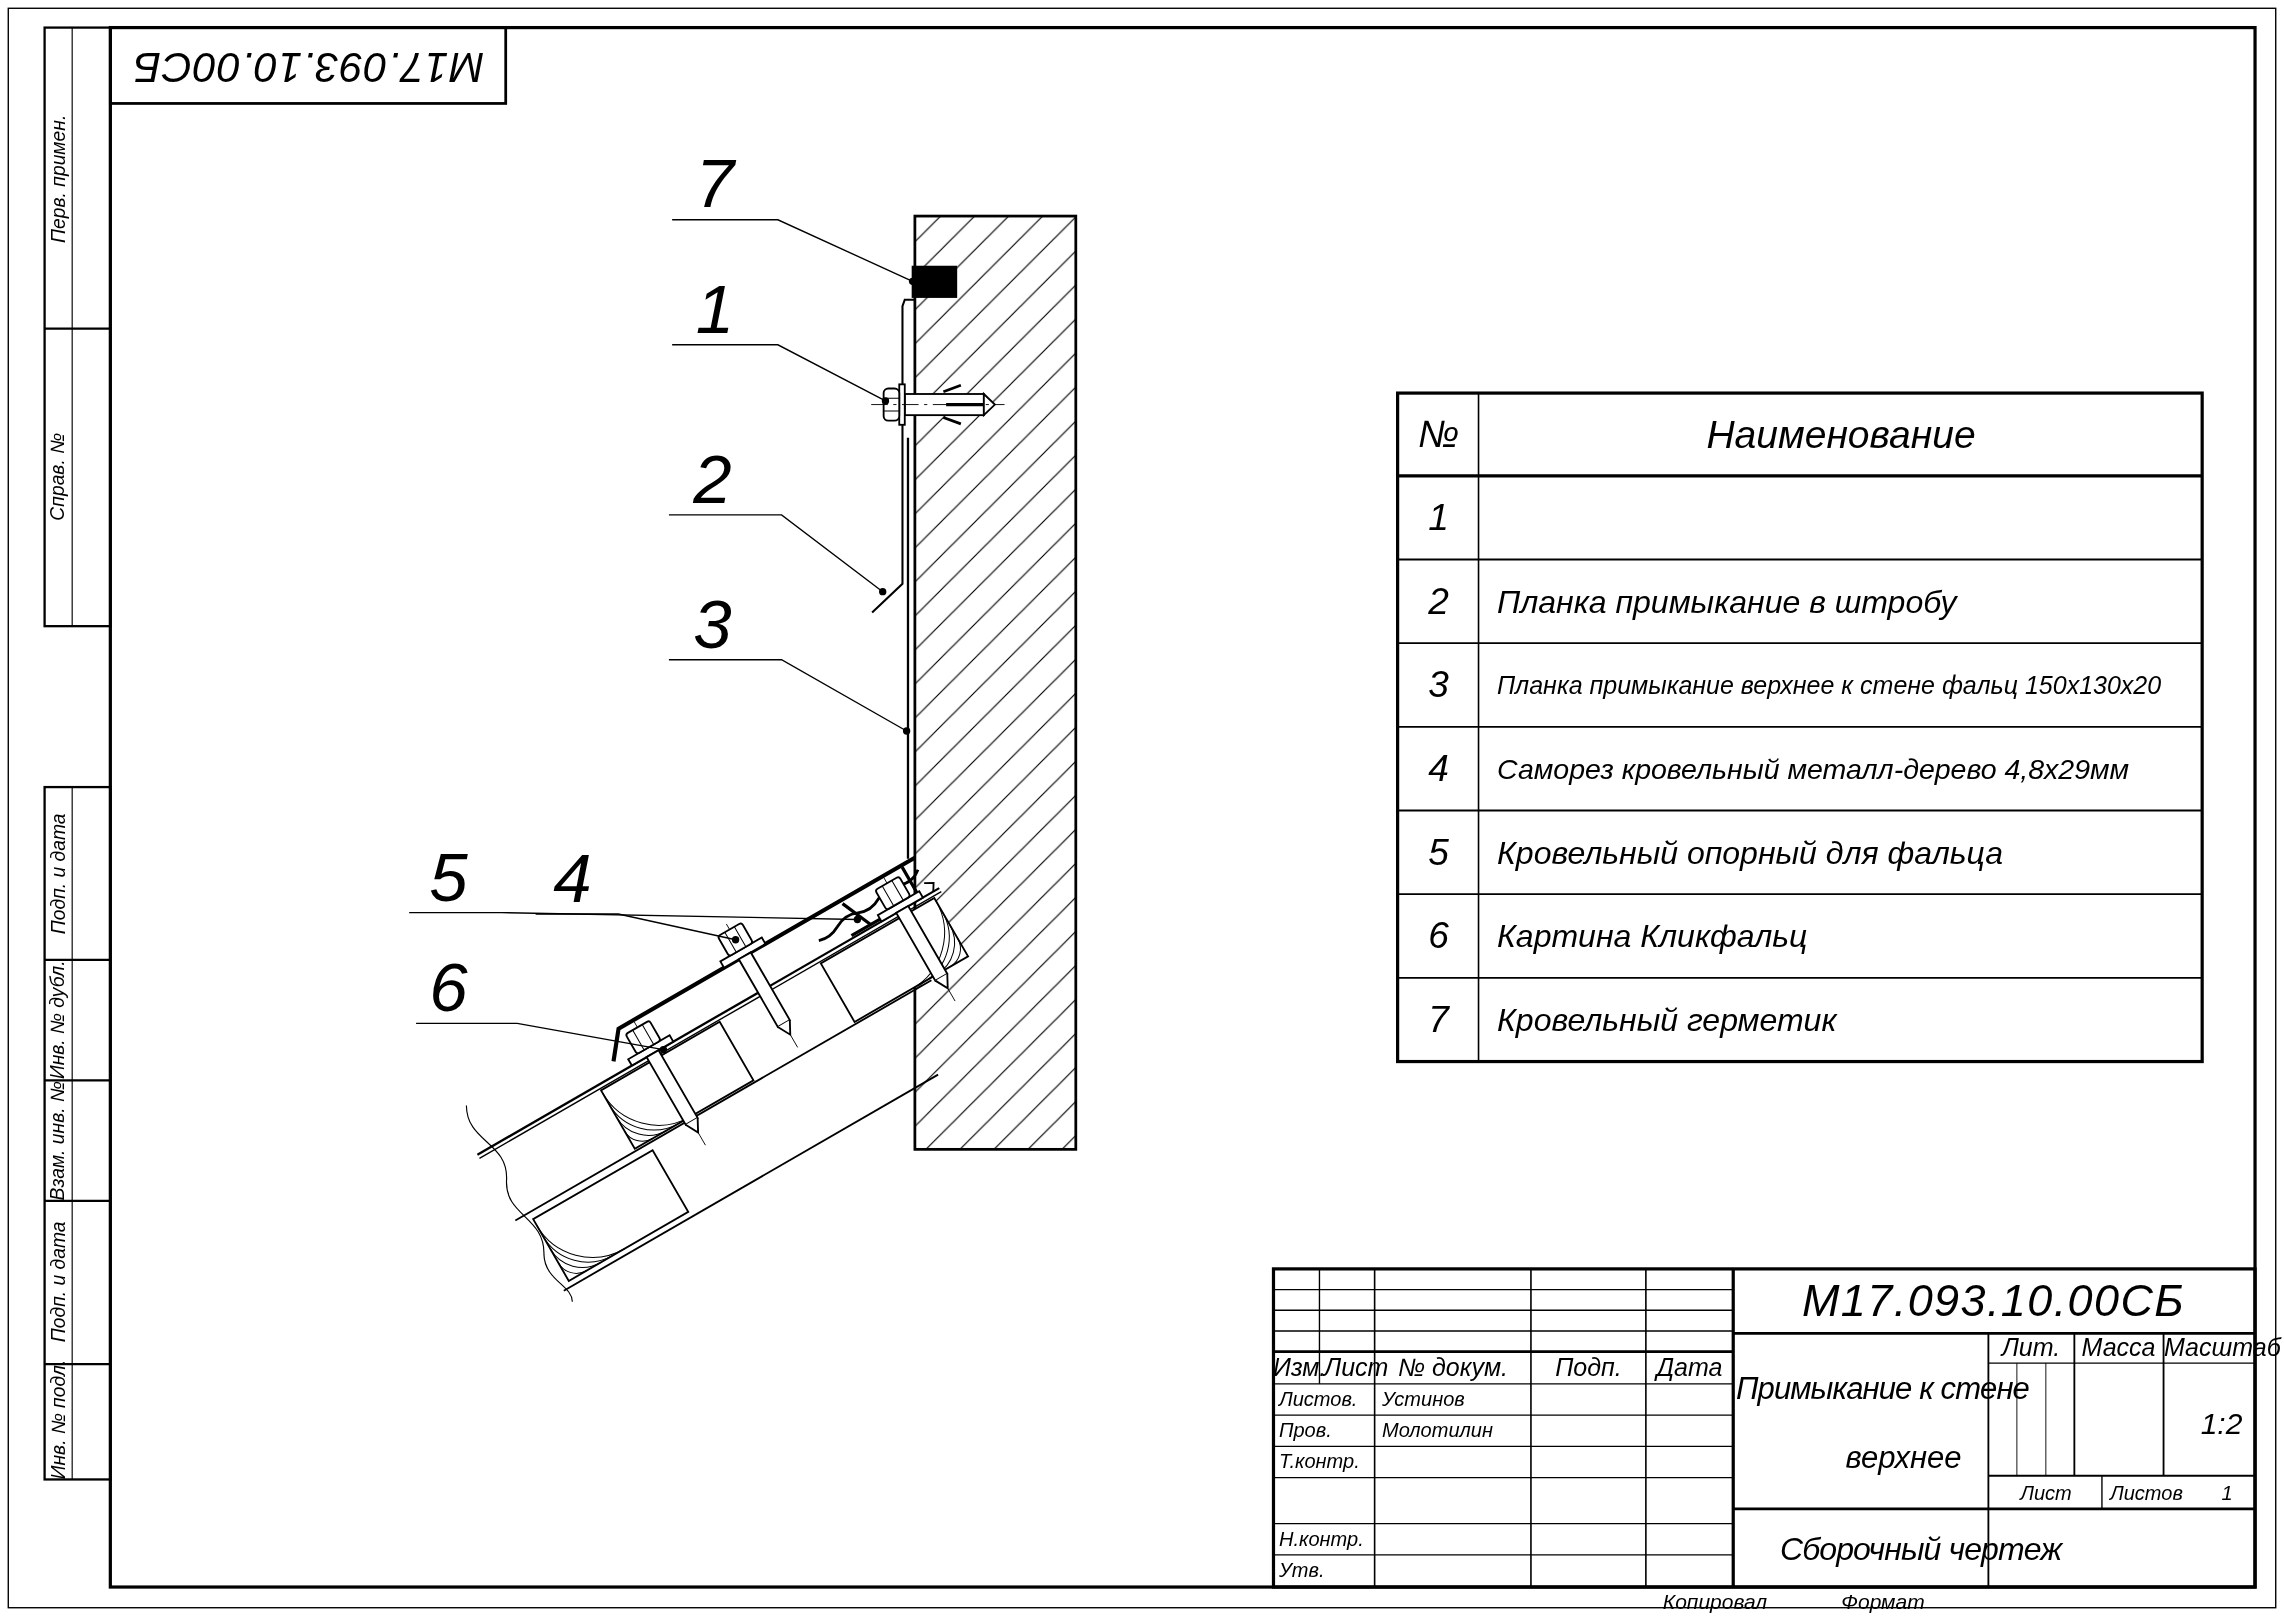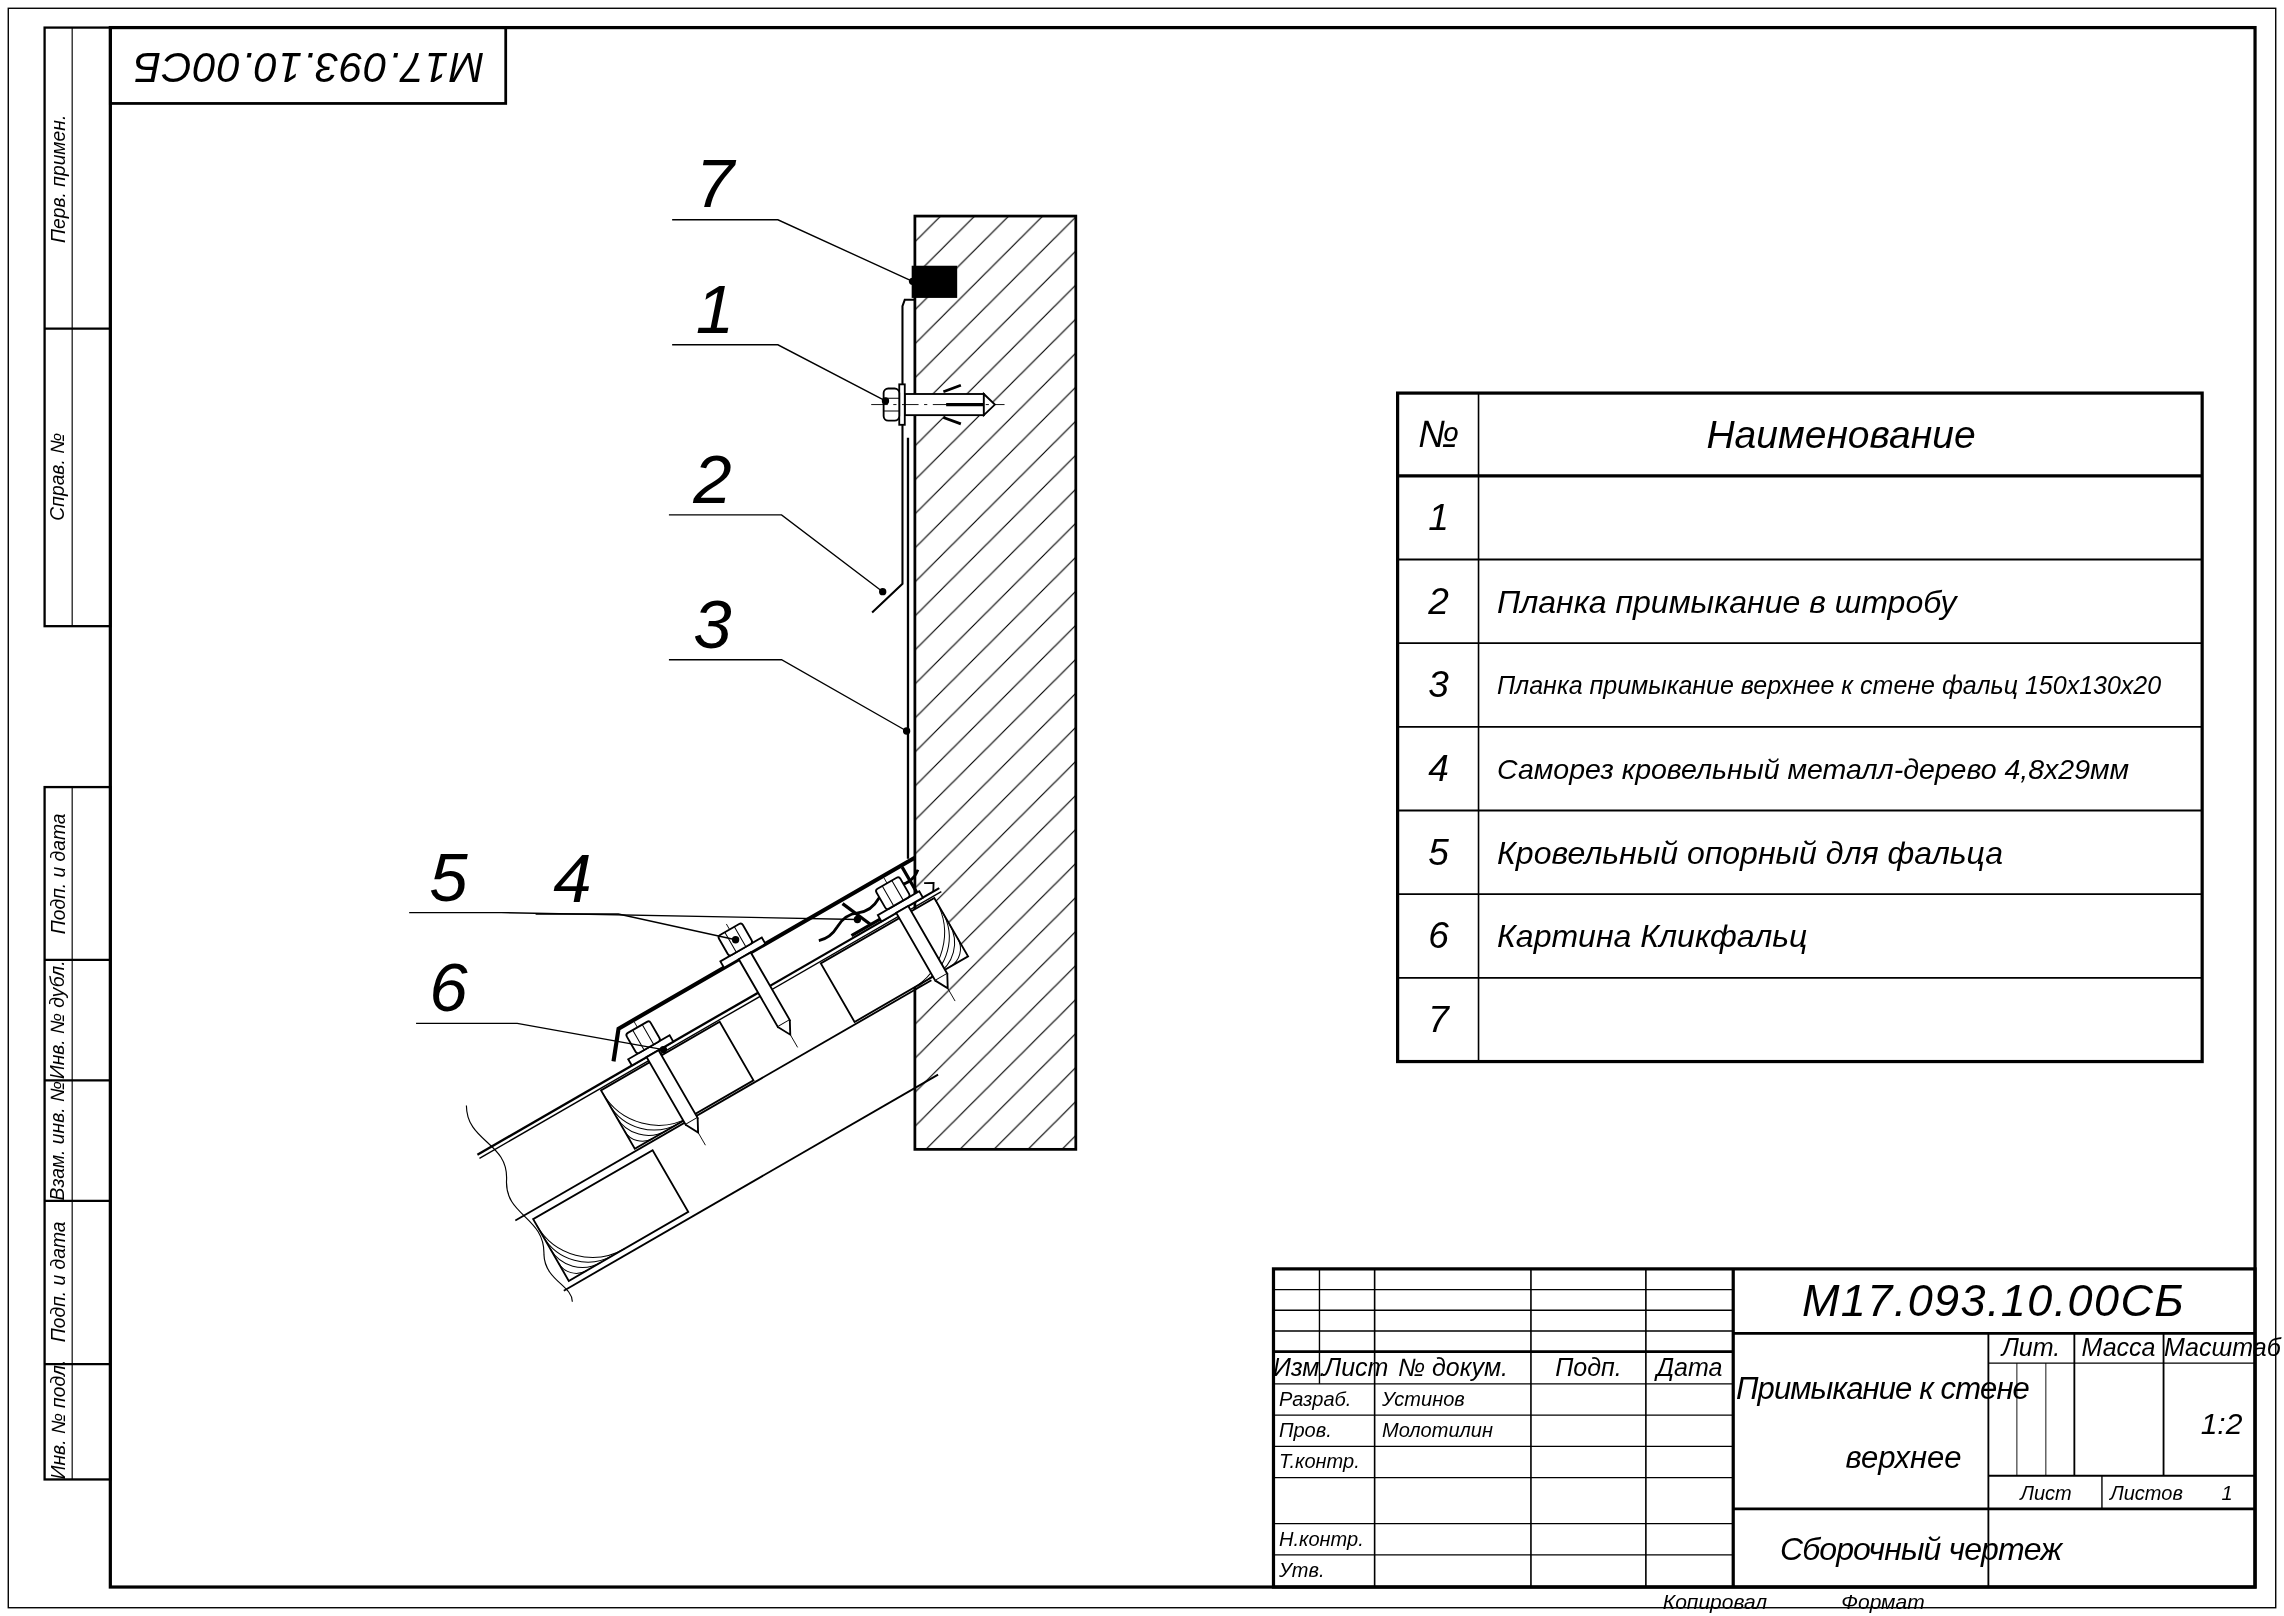--- a/index.html
+++ b/index.html
@@ -241,33 +241,34 @@
   <div class="t pt-name" style="top:560px;">Планка примыкание в штробу</div>
   <div class="t pt-num" style="top:643px;">3</div>
   <div class="t pt-name" style="top:643px;font-size:25px;">Планка примыкание верхнее к стене фальц 150х130х20</div>
   <div class="t pt-num" style="top:727px;">4</div>
   <div class="t pt-name" style="top:727px;font-size:28.5px;">Саморез кровельный металл-дерево 4,8х29мм</div>
   <div class="t pt-num" style="top:811px;">5</div>
   <div class="t pt-name" style="top:811px;">Кровельный опорный для фальца</div>
   <div class="t pt-num" style="top:894px;">6</div>
   <div class="t pt-name" style="top:894px;">Картина Кликфальц</div>
   <div class="t pt-num" style="top:978px;">7</div>
+  <div class="t pt-name" style="top:978px;">Кровельный герметик</div>
 
   <div class="t tb-desig">М17.093.10.00СБ</div>
   <div class="t tb-title1">Примыкание к стене</div>
   <div class="t tb-title2">верхнее</div>
   <div class="t tb-doctype">Сборочный чертеж</div>
 
   <div class="t tb-small" style="left:1273px;top:1356px;width:51px;">Изм.</div>
   <div class="t tb-small" style="left:1324px;top:1356px;width:51px;">Лист</div>
   <div class="t tb-small" style="left:1375px;top:1356px;width:156px;">№ докум.</div>
   <div class="t tb-small" style="left:1531px;top:1356px;width:115px;">Подп.</div>
   <div class="t tb-small" style="left:1646px;top:1356px;width:87px;">Дата</div>
 
-  <div class="t tb-sig" style="left:1279px;top:1384px;width:94px;">Разраб.</div>
+  <div class="t tb-sig" style="left:1279px;top:1384px;width:94px;">Листов.</div>
   <div class="t tb-sig" style="left:1382px;top:1384px;width:147px;">Устинов</div>
   <div class="t tb-sig" style="left:1279px;top:1415px;width:94px;">Пров.</div>
   <div class="t tb-sig" style="left:1382px;top:1415px;width:147px;">Молотилин</div>
   <div class="t tb-sig" style="left:1279px;top:1446px;width:94px;">Т.контр.</div>
   <div class="t tb-sig" style="left:1279px;top:1524px;width:94px;">Н.контр.</div>
   <div class="t tb-sig" style="left:1279px;top:1555px;width:94px;">Утв.</div>
 
   <div class="t tb-small" style="left:1988px;top:1336px;width:86px;">Лит.</div>
   <div class="t tb-small" style="left:2074px;top:1336px;width:89px;">Масса</div>
   <div class="t tb-small" style="left:2164px;top:1336px;width:91px;">Масштаб</div>

